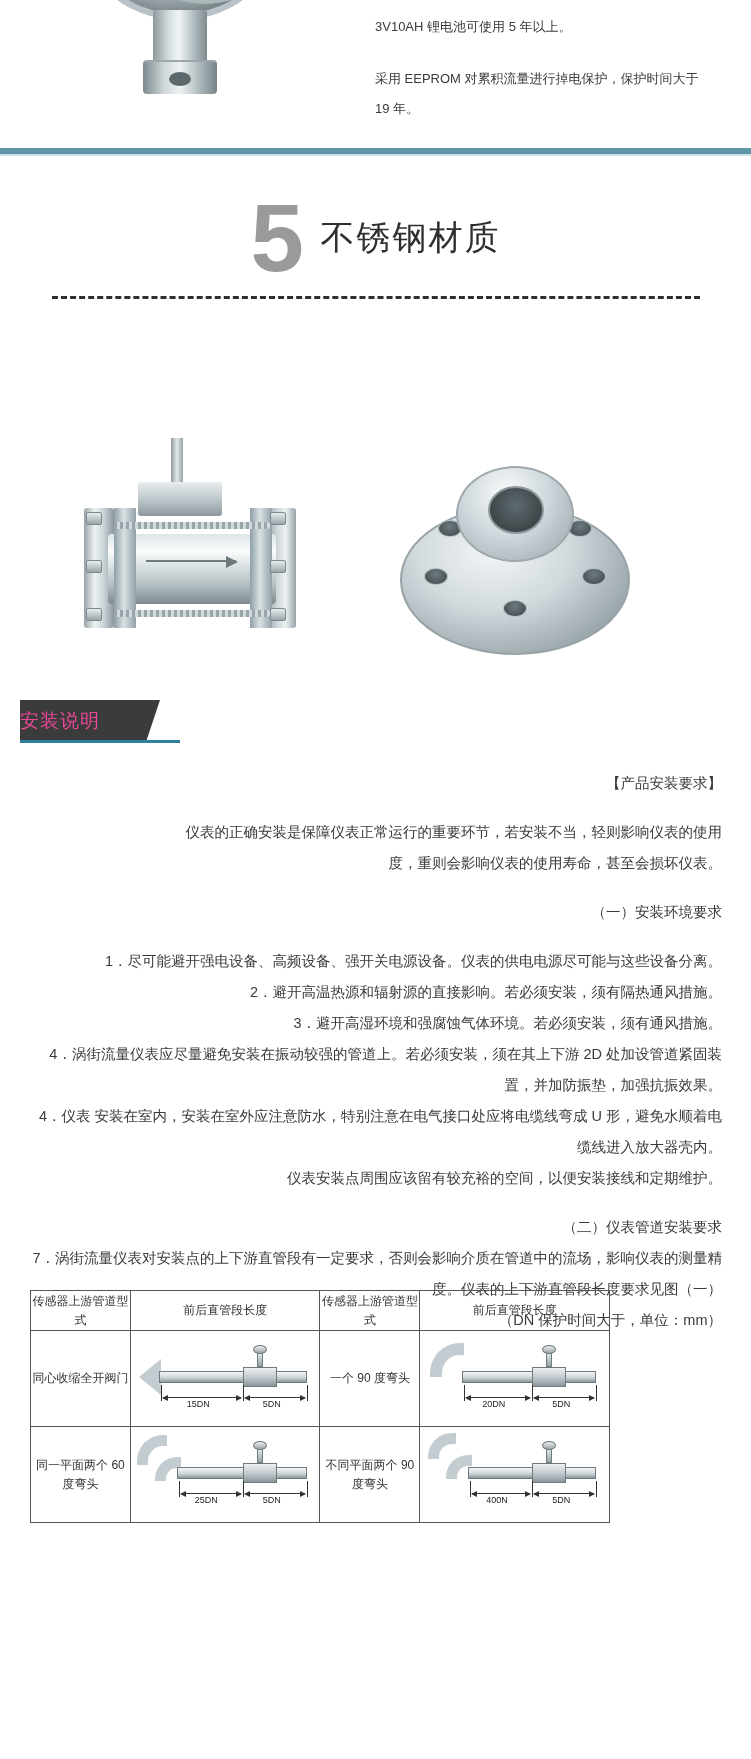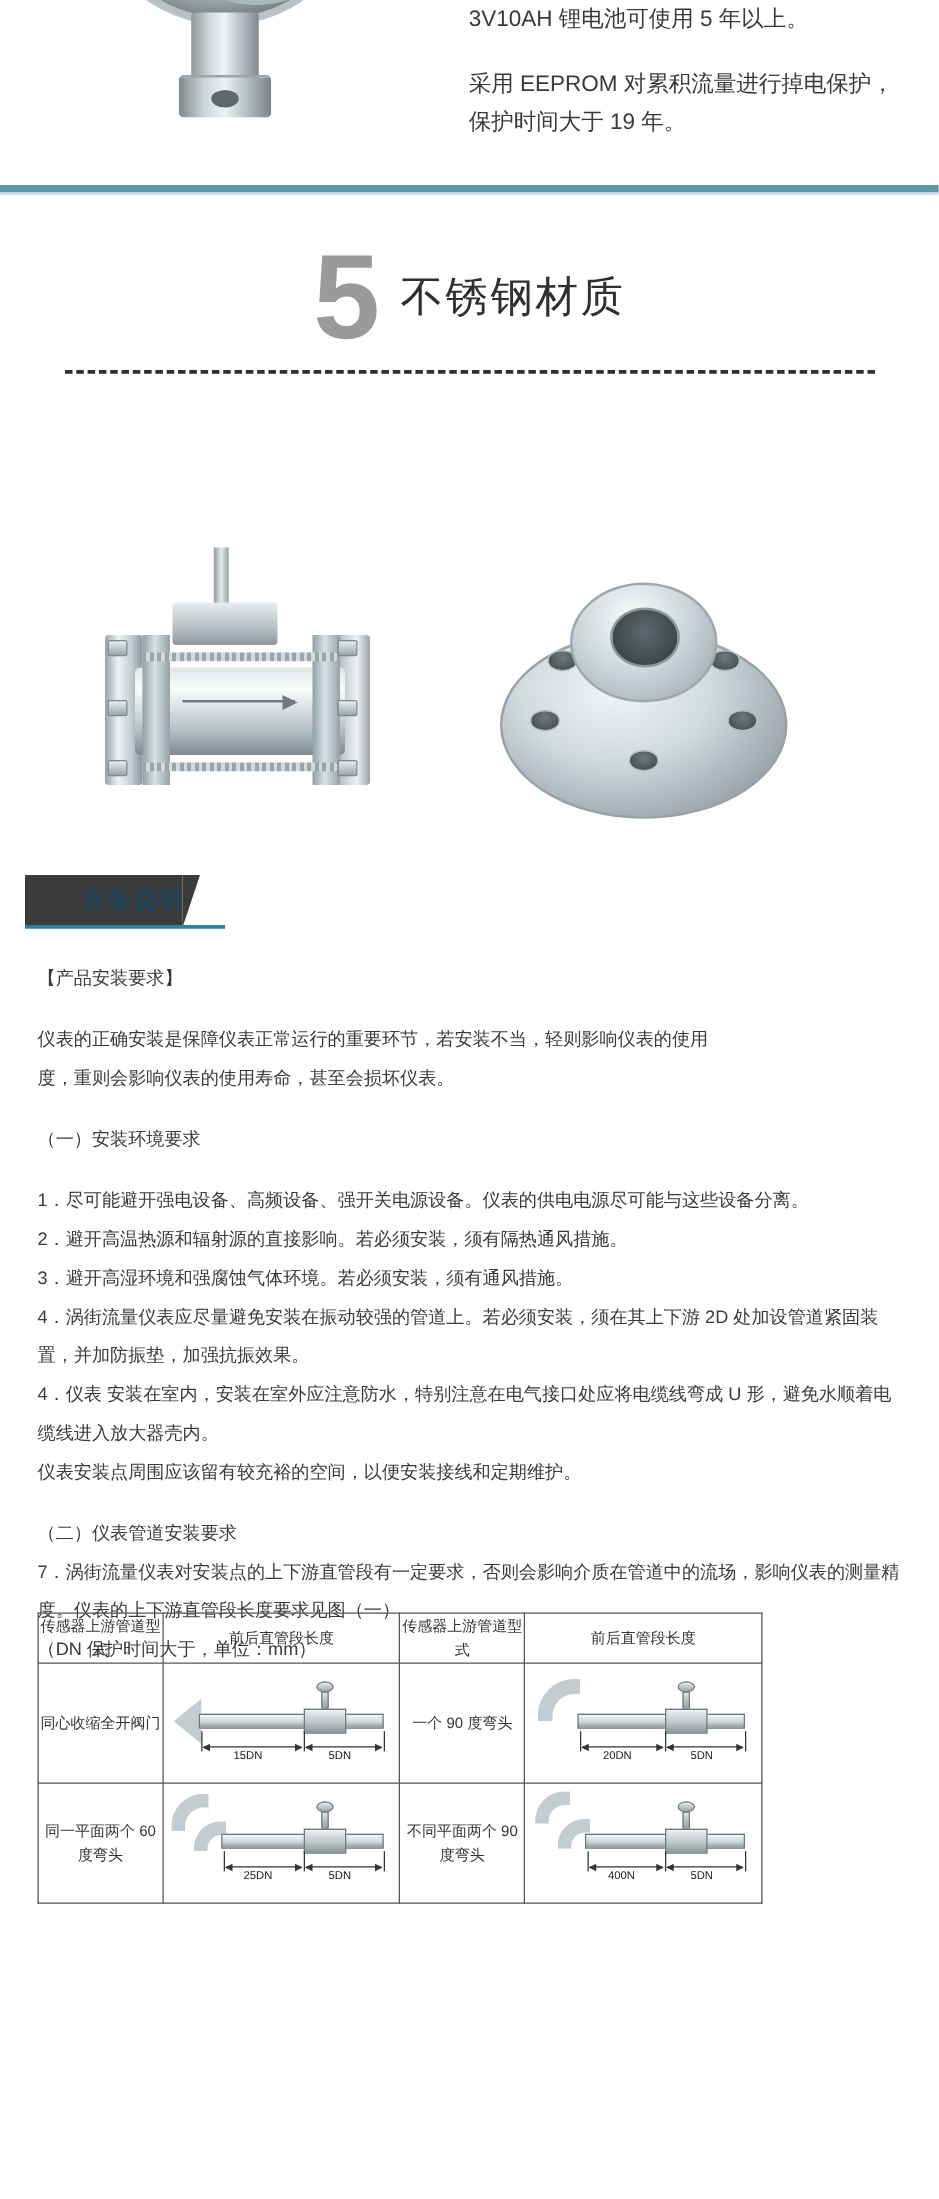--- a/index.html
+++ b/index.html
@@ -45,22 +45,22 @@
     background: linear-gradient(90deg, #7d8a8e 0%, #cdd6d9 28%, #eef2f3 50%, #aab5b9 78%, #768387 100%);
     border-radius: 4px;
     border-top: 2px solid #9aa6aa;
   }
   .dev-nut:after {
     content: ""; position: absolute; left: 26px; top: 10px; width: 22px; height: 14px;
     border-radius: 50%; background: #5c686c;
   }
 
   .top-text {
-    position: absolute; left: 375px; top: 0px; width: 340px;
-    font-size: 18px; line-height: 30px; color: #3a3a3a;
+    position: absolute; left: 375px; top: 12px; width: 340px;
+    font-size: 13px; line-height: 30px; color: #3a3a3a;
   }
   .top-text p { margin: 0 0 22px 0; }
 
   .divider-bar {
     position: absolute; left: 0; top: 148px; width: 751px; height: 6px;
     background: #5f96a7;
   }
   .divider-bar-2 {
     position: absolute; left: 0; top: 154px; width: 751px; height: 2px;
     background: #cfe0e6;
@@ -168,39 +168,39 @@
   }
 
   
   .banner { position: absolute; left: 20px; top: 700px; width: 160px; height: 42px; }
   .banner-box {
     position: absolute; left: 0; top: 0; width: 126px; height: 42px;
     background: #3b3b3b;
   }
   .banner-txt {
     position: absolute; left: 0; top: 0; width: 126px; height: 27px;
-    line-height: 42px; text-align: right; color: #0c4a6e;
+    line-height: 42px; text-align: left; color: #ec4899;
     font-size: 19px; letter-spacing: 1px;
   }
   .banner-tail {
     position: absolute; left: 126px; top: 0; width: 0; height: 0;
     border-left: 14px solid #3b3b3b;
     border-bottom: 42px solid transparent;
   }
   .banner-line {
     position: absolute; left: 0; top: 40px; width: 160px; height: 3px;
     background: #2f7fa0;
   }
 
   
   .body-text {
     position: absolute; left: 30px; top: 768px; width: 692px;
     font-size: 14.5px; line-height: 31px; color: #3a3a3a;
   }
-  .body-text p { margin: 0 0 18px 0; }
+  .body-text p { margin: 0 0 18px 0; text-align: right; }
   .body-text p.tight { margin-bottom: 0; }
   .body-text .blk { margin-bottom: 18px; }
 
   
   .tbl-wrap { position: absolute; left: 30px; top: 1290px; width: 580px; }
   table.spec {
     border-collapse: collapse; width: 580px;
     font-size: 12px; color: #333;
   }
   table.spec td, table.spec th {

